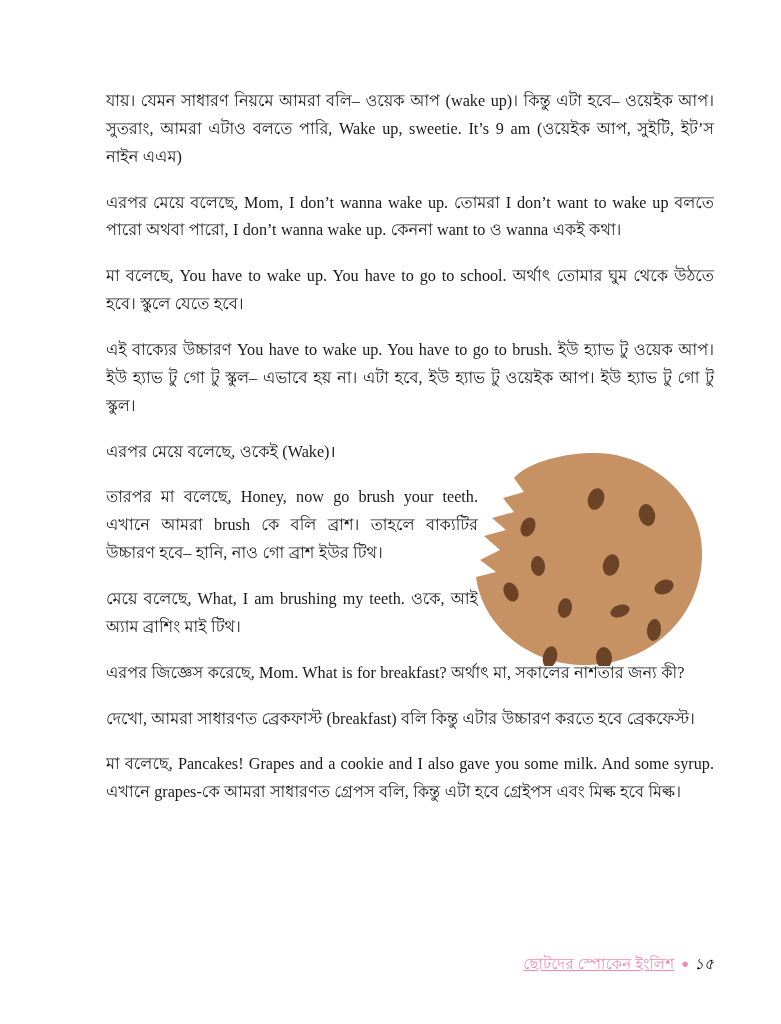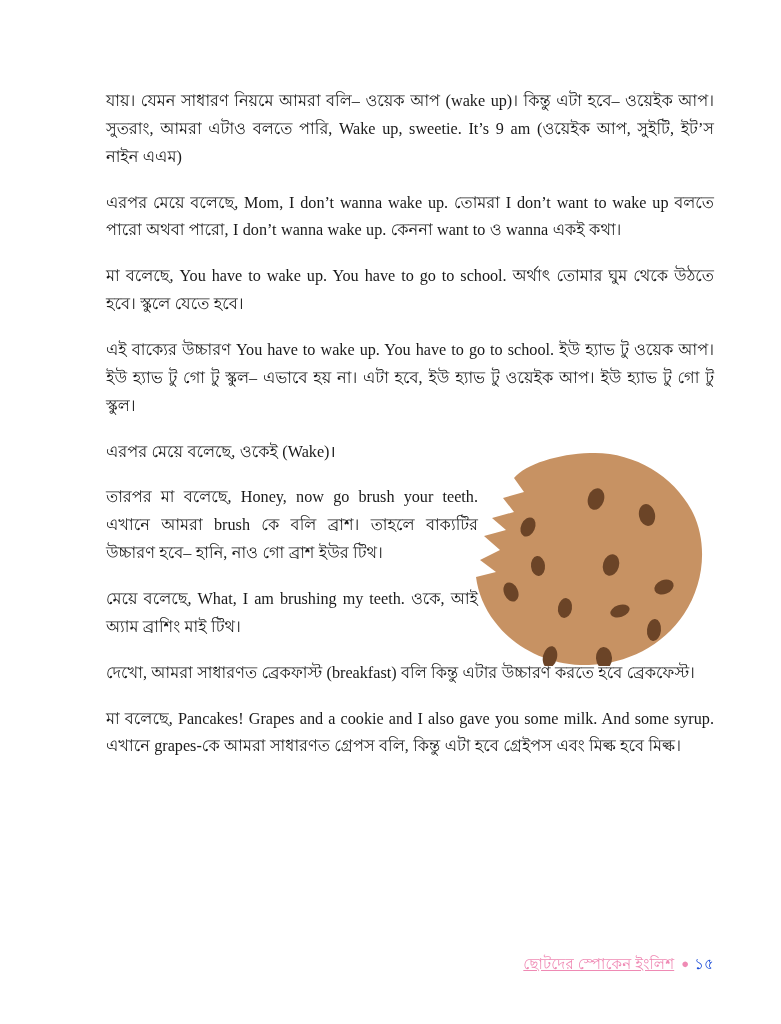--- a/index.html
+++ b/index.html
@@ -79,44 +79,46 @@
     font-family: "Liberation Serif", "DejaVu Serif", serif;
     text-decoration: underline;
   }
   .footer .sep {
     color: #ef8ab4;
     margin: 0 5px 0 7px;
     font-size: 13px;
     vertical-align: 1px;
   }
   .footer .page-number {
-    color: #1d4ed8;
+    color: #000000;
+    font-style: italic;
   }
 </style>
 </head>
 <body>
 
 <div class="page">
 
   <div class="text-column">
 
     <p class="para">যায়। যেমন সাধারণ নিয়মে আমরা বলি– ওয়েক আপ (wake up)। কিন্তু এটা হবে– ওয়েইক আপ। সুতরাং, আমরা এটাও বলতে পারি, Wake up, sweetie. It’s 9 am (ওয়েইক আপ, সুইটি, ইট’স নাইন এএম)</p>
 
     <p class="para">এরপর মেয়ে বলেছে, Mom, I don’t wanna wake up. তোমরা I don’t want to wake up বলতে পারো অথবা পারো, I don’t wanna wake up. কেননা want to ও wanna একই কথা।</p>
 
     <p class="para">মা বলেছে, You have to wake up. You have to go to school. অর্থাৎ তোমার ঘুম থেকে উঠতে হবে। স্কুলে যেতে হবে।</p>
 
-    <p class="para">এই বাক্যের উচ্চারণ You have to wake up. You have to go to school. ইউ হ্যাভ টু ওয়েক আপ। ইউ হ্যাভ টু গো টু স্কুল– এভাবে হয় না। এটা হবে, ইউ হ্যাভ টু ওয়েইক আপ। ইউ হ্যাভ টু গো টু স্কুল।</p>
+    <p class="para">এই বাক্যের উচ্চারণ You have to wake up. You have to go to brush. ইউ হ্যাভ টু ওয়েক আপ। ইউ হ্যাভ টু গো টু স্কুল– এভাবে হয় না। এটা হবে, ইউ হ্যাভ টু ওয়েইক আপ। ইউ হ্যাভ টু গো টু স্কুল।</p>
 
     <p class="para">এরপর মেয়ে বলেছে, ওকেই (Wake)।</p>
 
     <p class="para narrow">তারপর মা বলেছে, Honey, now go brush your teeth. এখানে আমরা brush কে বলি ব্রাশ। তাহলে বাক্যটির উচ্চারণ হবে– হানি, নাও গো ব্রাশ ইউর টিথ।</p>
 
     <p class="para narrow">মেয়ে বলেছে, What, I am brushing my teeth. ওকে, আই অ্যাম ব্রাশিং মাই টিথ।</p>
 
+    <p class="para">এরপর জিজ্ঞেস করেছে, Mom. What is for breakfast? অর্থাৎ মা, সকালের নাশতার জন্য কী?</p>
 
     <p class="para">দেখো, আমরা সাধারণত ব্রেকফাস্ট (breakfast) বলি কিন্তু এটার উচ্চারণ করতে হবে ব্রেকফেস্ট।</p>
 
     <p class="para">মা বলেছে, Pancakes! Grapes and a cookie and I also gave you some milk. And some syrup. এখানে grapes-কে আমরা সাধারণত গ্রেপস বলি, কিন্তু এটা হবে গ্রেইপস এবং মিল্ক হবে মিল্ক।</p>
 
   </div>
 
   <div class="cookie-figure">
     <svg viewBox="0 0 236 216" xmlns="http://www.w3.org/2000/svg" aria-hidden="true">
       <g>

